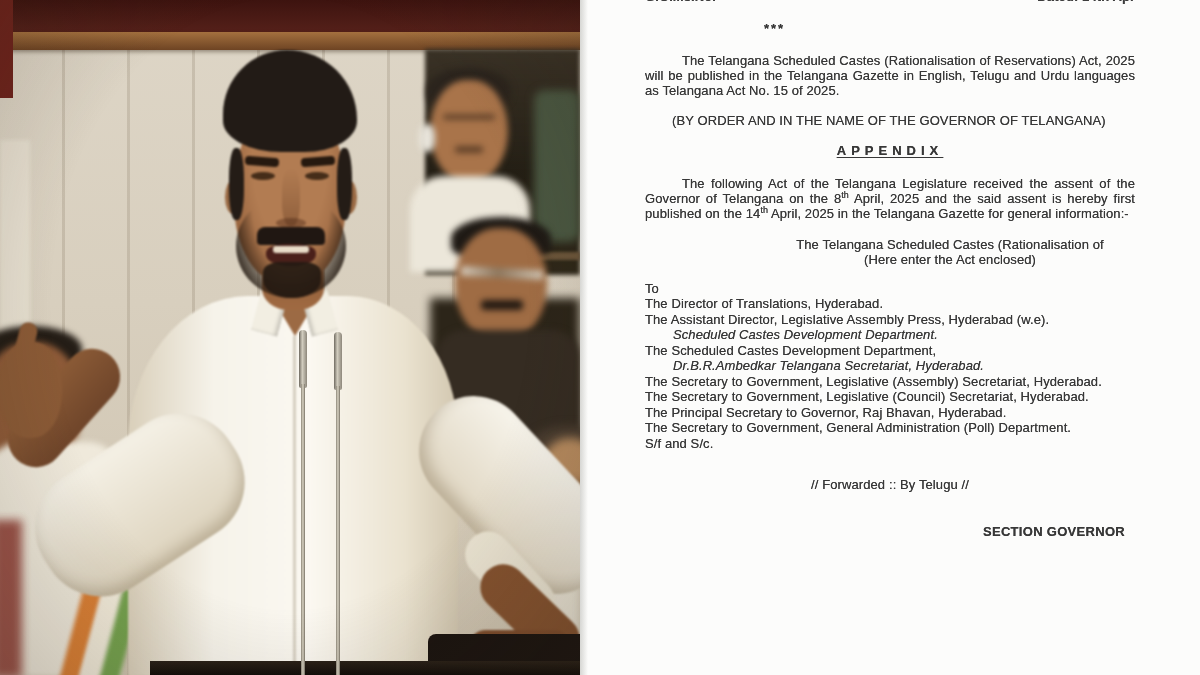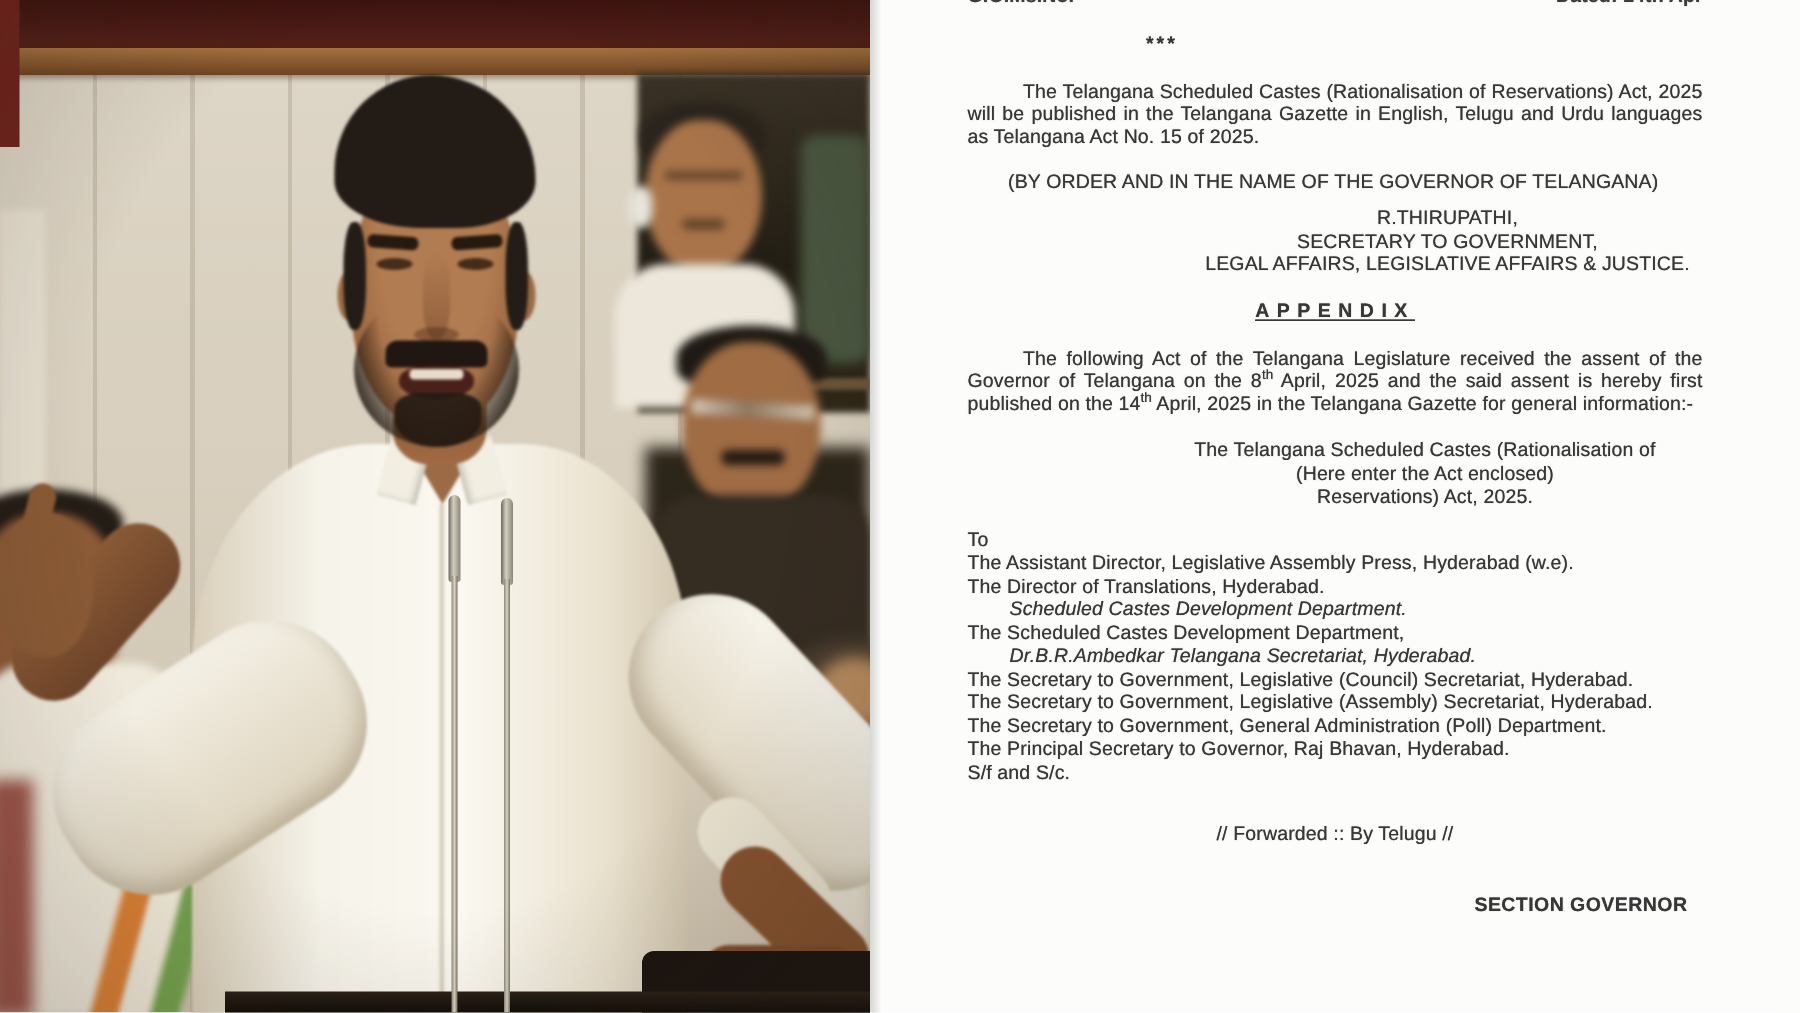--- a/index.html
+++ b/index.html
@@ -242,48 +242,42 @@
       <span>G.O.Ms.No.</span>
       <span class="date">Dated: 14th April, 2025.</span>
     </div>
 
     <div class="stars t">***</div>
 
     <div class="para t">The Telangana Scheduled Castes (Rationalisation of Reservations) Act, 2025 will be published in the Telangana Gazette in English, Telugu and Urdu languages as Telangana Act No. 15 of 2025.</div>
 
     <div class="by-order t">(BY ORDER AND IN THE NAME OF THE GOVERNOR OF TELANGANA)</div>
 
-    <div class="sig-block t">
-      <div>R.THIRUPATHI,</div>
-      <div>SECRETARY TO GOVERNMENT,</div>
-      <div>LEGAL AFFAIRS, LEGISLATIVE AFFAIRS &amp; JUSTICE.</div>
-    </div>
 
     <div class="appendix t">APPENDIX</div>
 
     <div class="para para2 t"><span>The following Act of the Telangana Legislature received the assent of the Governor of Telangana on the 8</span><sup>th</sup><span> April, 2025 and the said assent is hereby first published on the 14</span><sup>th</sup><span> April, 2025 in the Telangana Gazette for general information:-</span></div>
 
     <div class="act-block t">
       <div>The Telangana Scheduled Castes (Rationalisation of</div>
       <div>(Here enter the Act enclosed)</div>
-      <div>Reservations) Act, 2025.</div>
     </div>
 
     <div class="to-label t">To</div>
 
     <div class="recipients t">
+      <div>The Director of Translations, Hyderabad.</div>
       <div>The Assistant Director, Legislative Assembly Press, Hyderabad (w.e).</div>
-      <div>The Director of Translations, Hyderabad.</div>
       <div class="indent">Scheduled Castes Development Department.</div>
       <div>The Scheduled Castes Development Department,</div>
       <div class="indent">Dr.B.R.Ambedkar Telangana Secretariat, Hyderabad.</div>
+      <div>The Secretary to Government, Legislative (Assembly) Secretariat, Hyderabad.</div>
       <div>The Secretary to Government, Legislative (Council) Secretariat, Hyderabad.</div>
-      <div>The Secretary to Government, Legislative (Assembly) Secretariat, Hyderabad.</div>
+      <div>The Principal Secretary to Governor, Raj Bhavan, Hyderabad.</div>
       <div>The Secretary to Government, General Administration (Poll) Department.</div>
-      <div>The Principal Secretary to Governor, Raj Bhavan, Hyderabad.</div>
       <div>S/f and S/c.</div>
     </div>
 
     <div class="forwarded t">// Forwarded :: By Telugu //</div>
 
     <div class="section-officer t">SECTION GOVERNOR</div>
   </div>
 
 </div>
 

